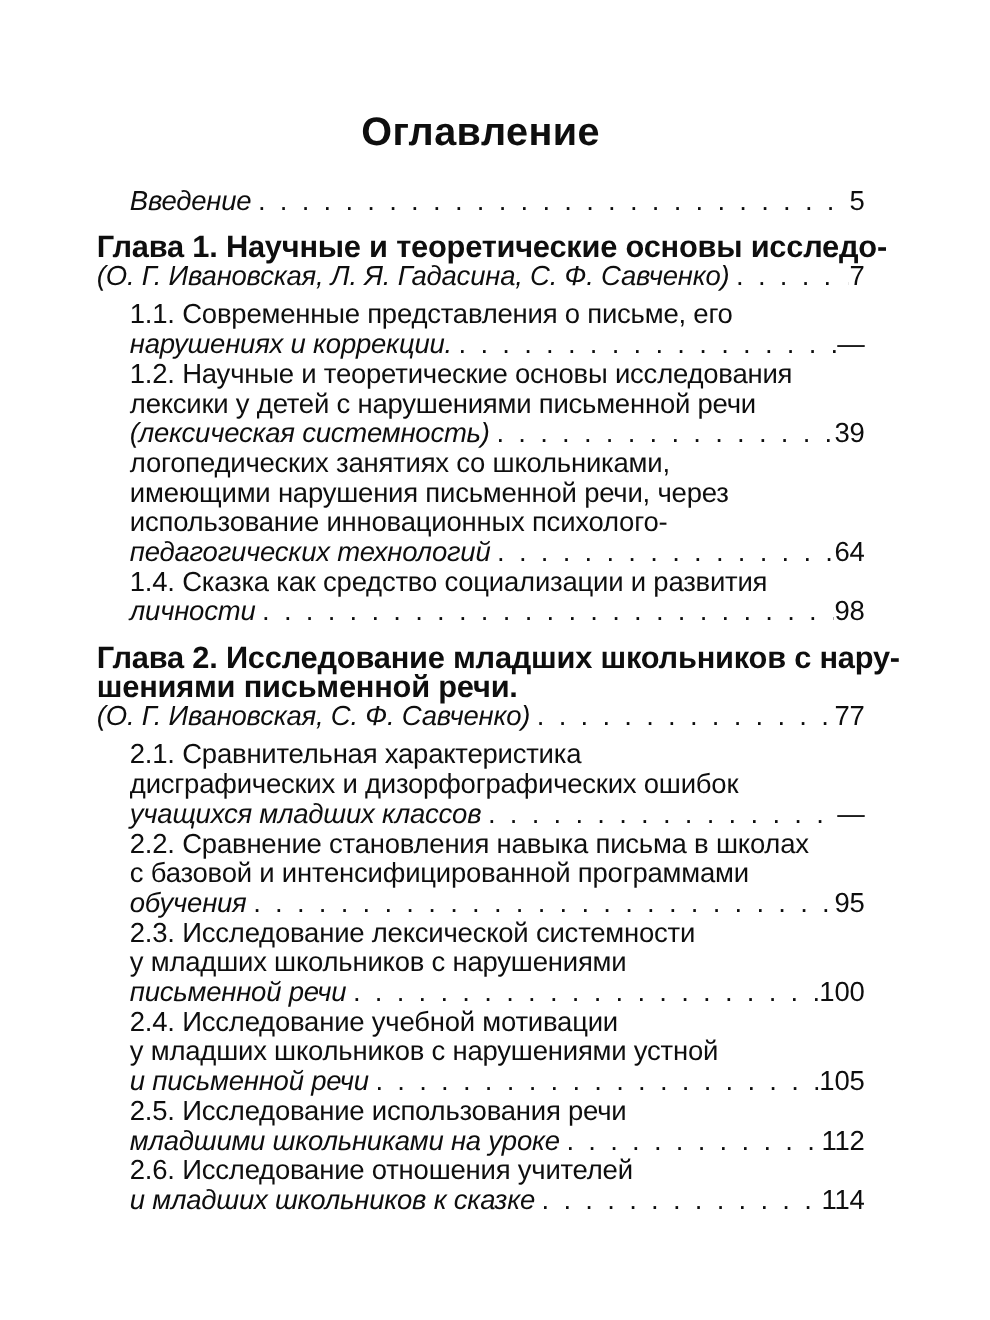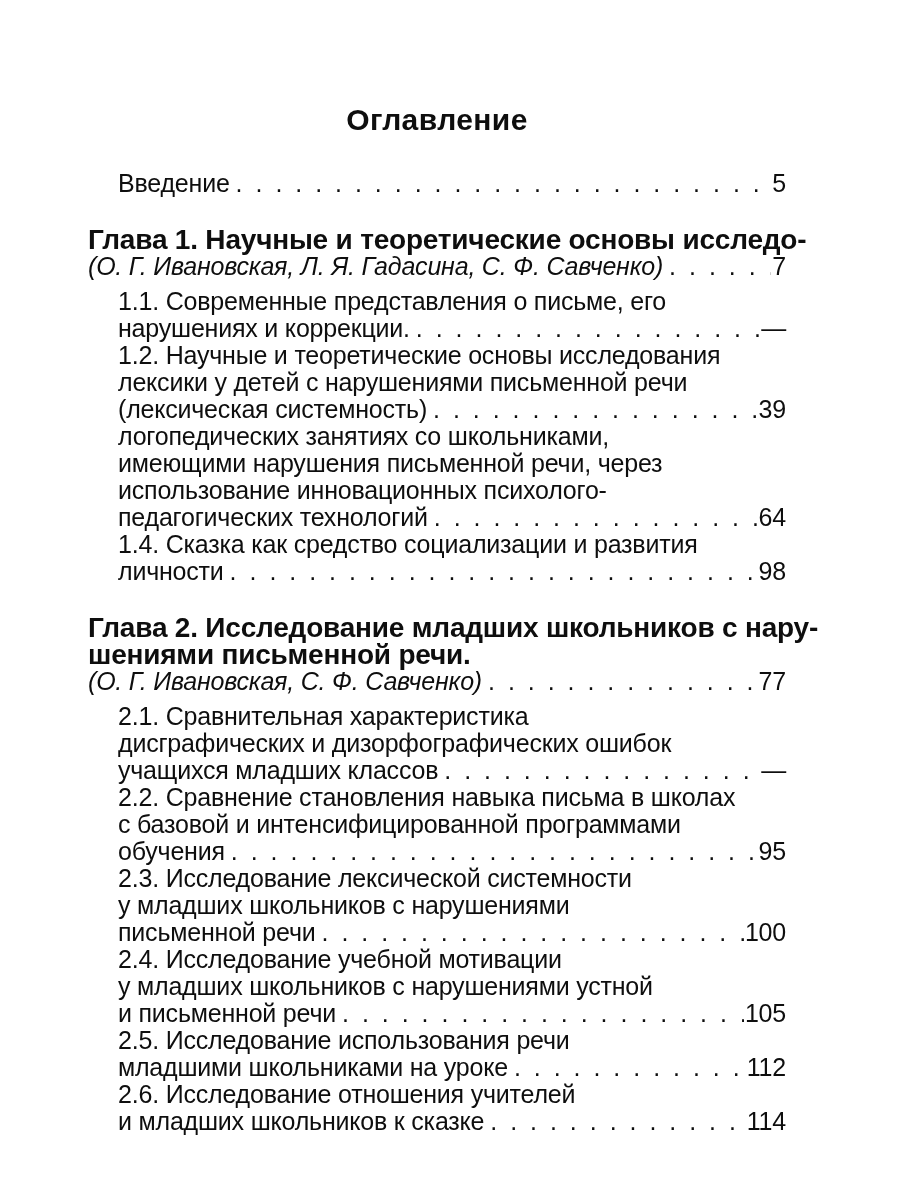--- a/index.html
+++ b/index.html
@@ -18,46 +18,46 @@
   }
   .content {
     position: absolute;
     left: 88px;
     top: 98px;
     width: 698px;
   }
   .title {
     margin: 0 0 28px 0;
     text-align: center;
-    font-size: 30px;
+    font-size: 36px;
     font-weight: bold;
     line-height: 44px;
     letter-spacing: 0.4px;
   }
   .block { margin: 0; }
-  .block.chapter { margin-top: 29px; }
+  .block.chapter { margin-top: 14px; }
   .block.authors { margin-bottom: 8px; }
   .ln {
     font-size: 25px;
     line-height: 27px;
     letter-spacing: -0.2px;
     white-space: nowrap;
   }
   .chapter .ln {
     font-weight: bold;
     font-size: 28px;
     line-height: 27px;
     letter-spacing: -0.2px;
   }
   .entry .ln { padding-left: 30px; }
   .lastline {
     display: flex;
     align-items: baseline;
   }
-  .tail { white-space: nowrap; flex: 0 0 auto; }
+  .tail { white-space: nowrap; flex: 0 0 auto; font-style: italic; }
   .authors .tail { font-style: italic; }
   .leader {
     flex: 1 1 auto;
     min-width: 0;
     overflow: hidden;
     margin-left: 6px;
     margin-right: 1px;
   }
   .leader::after {
     content: ". . . . . . . . . . . . . . . . . . . . . . . . . . . . . . . . . . . . . . . . . . . . . . . . . . . .";

